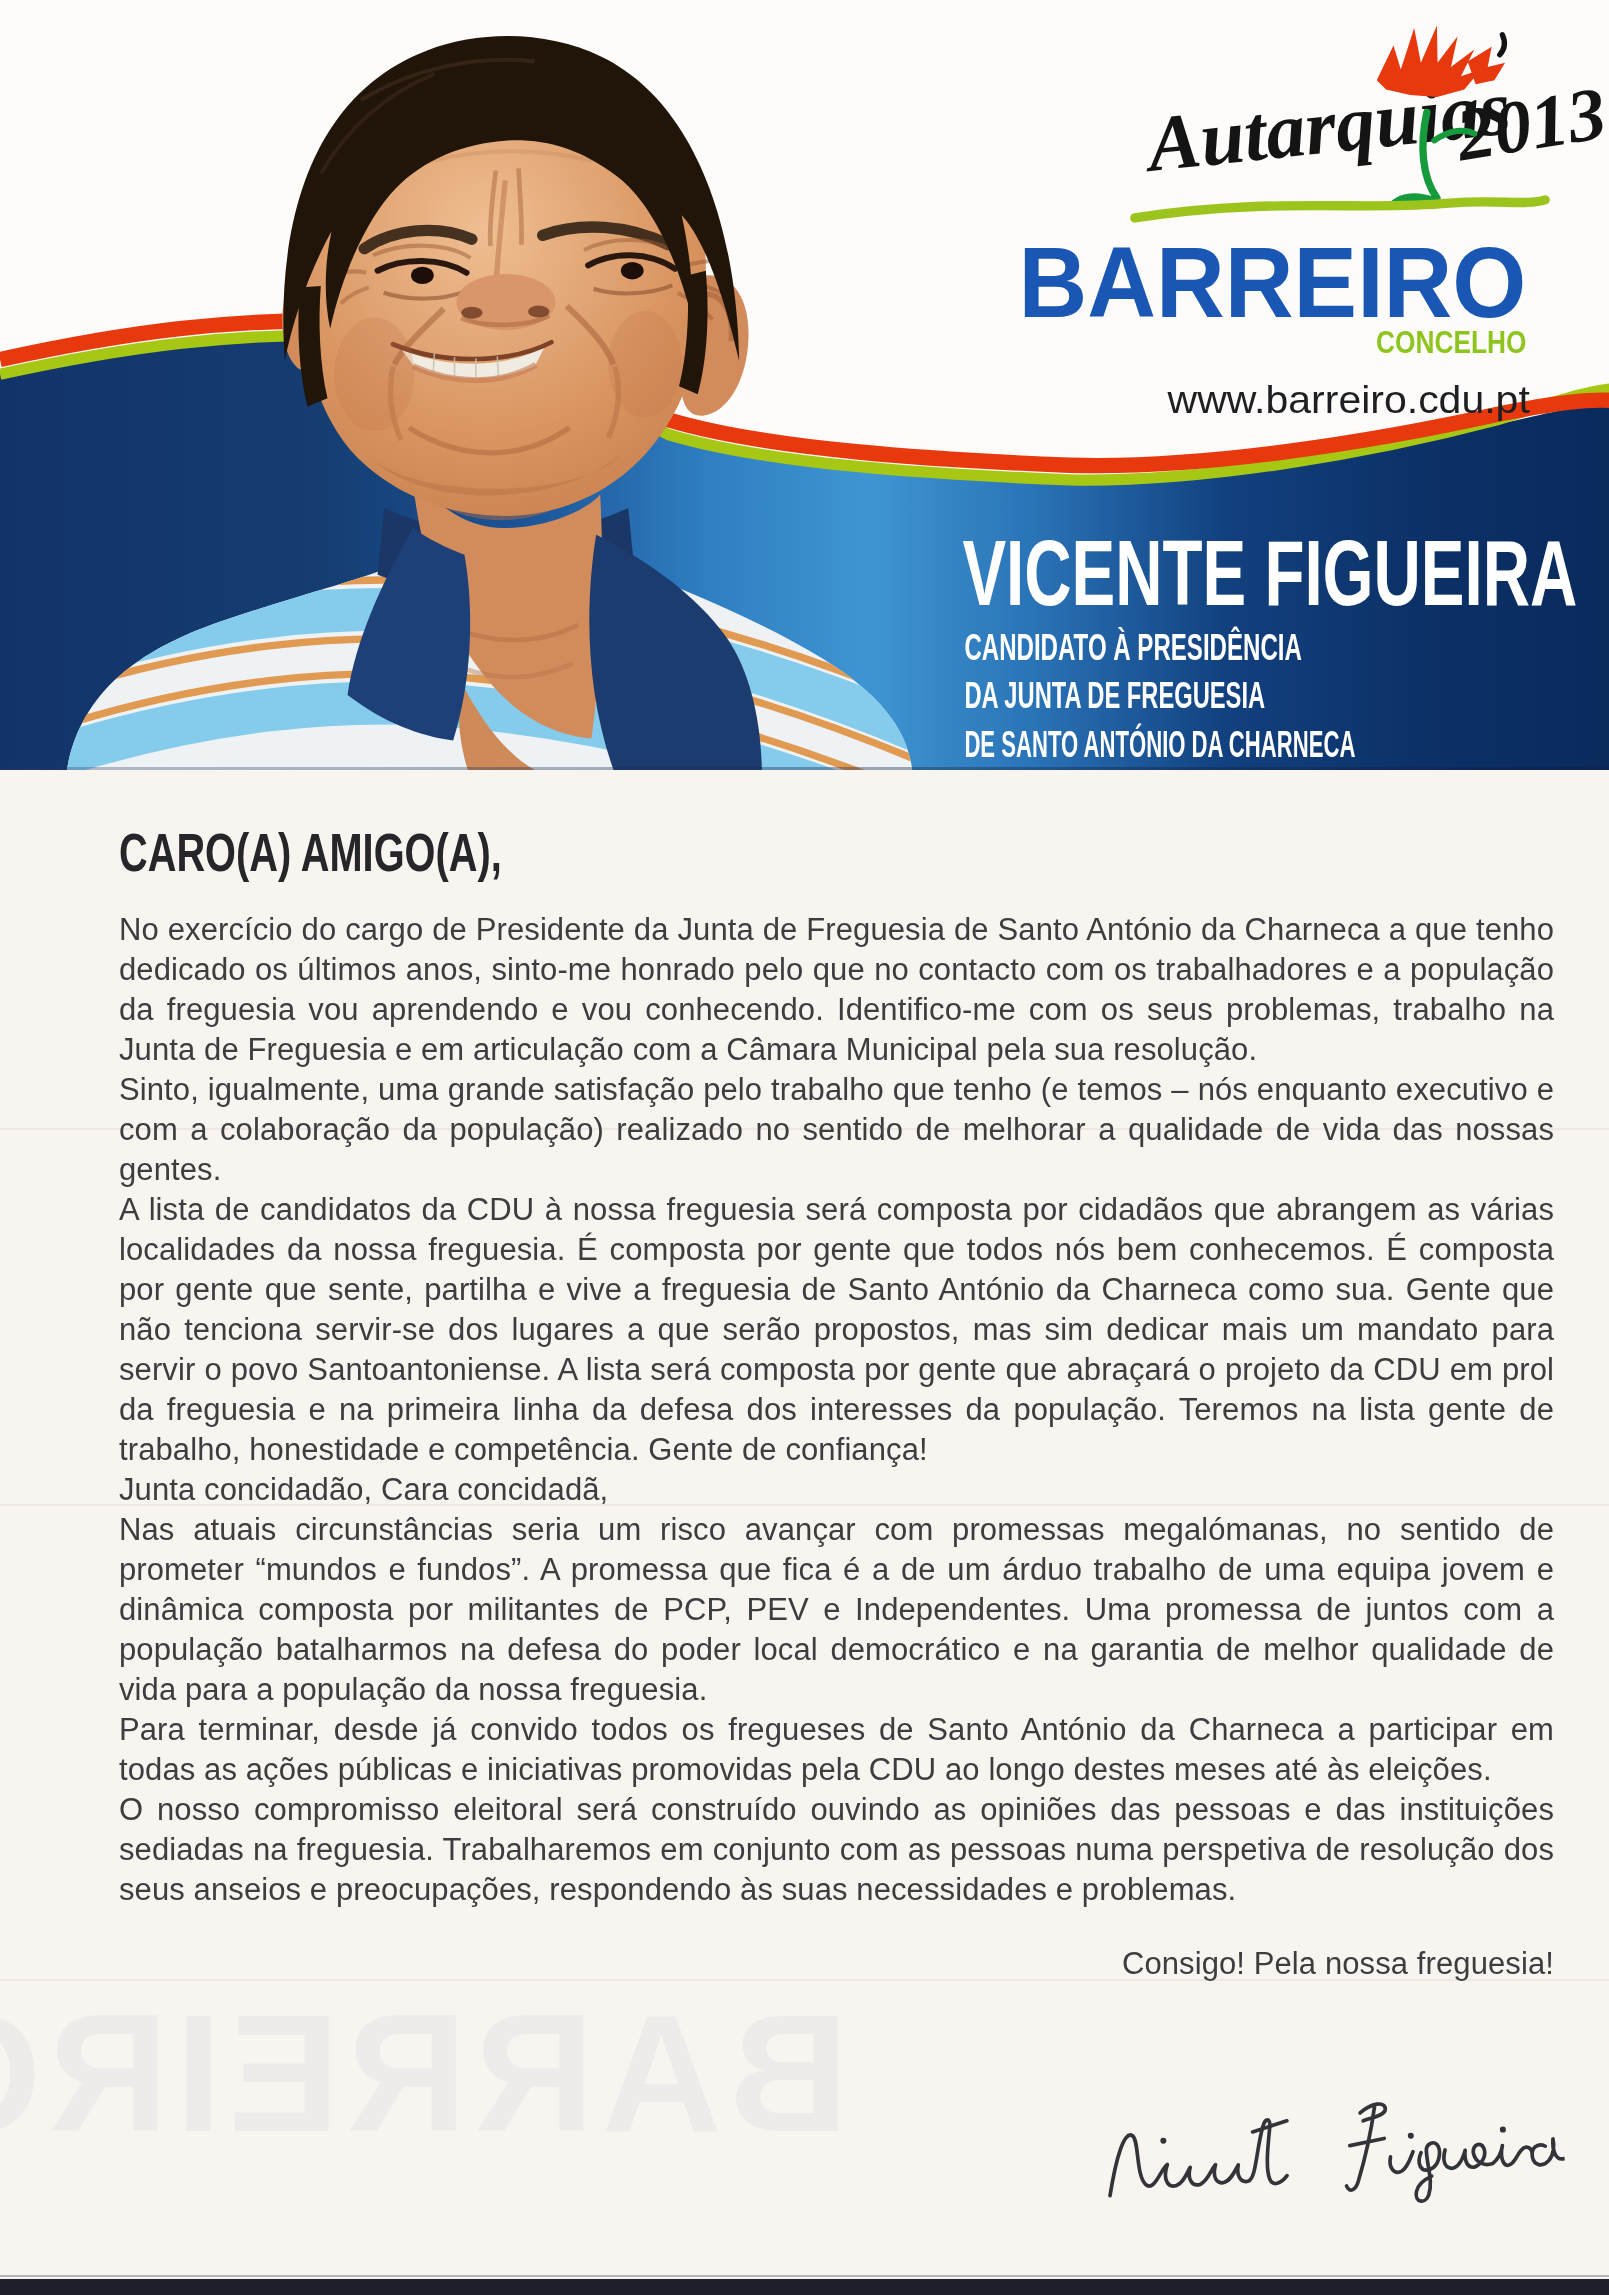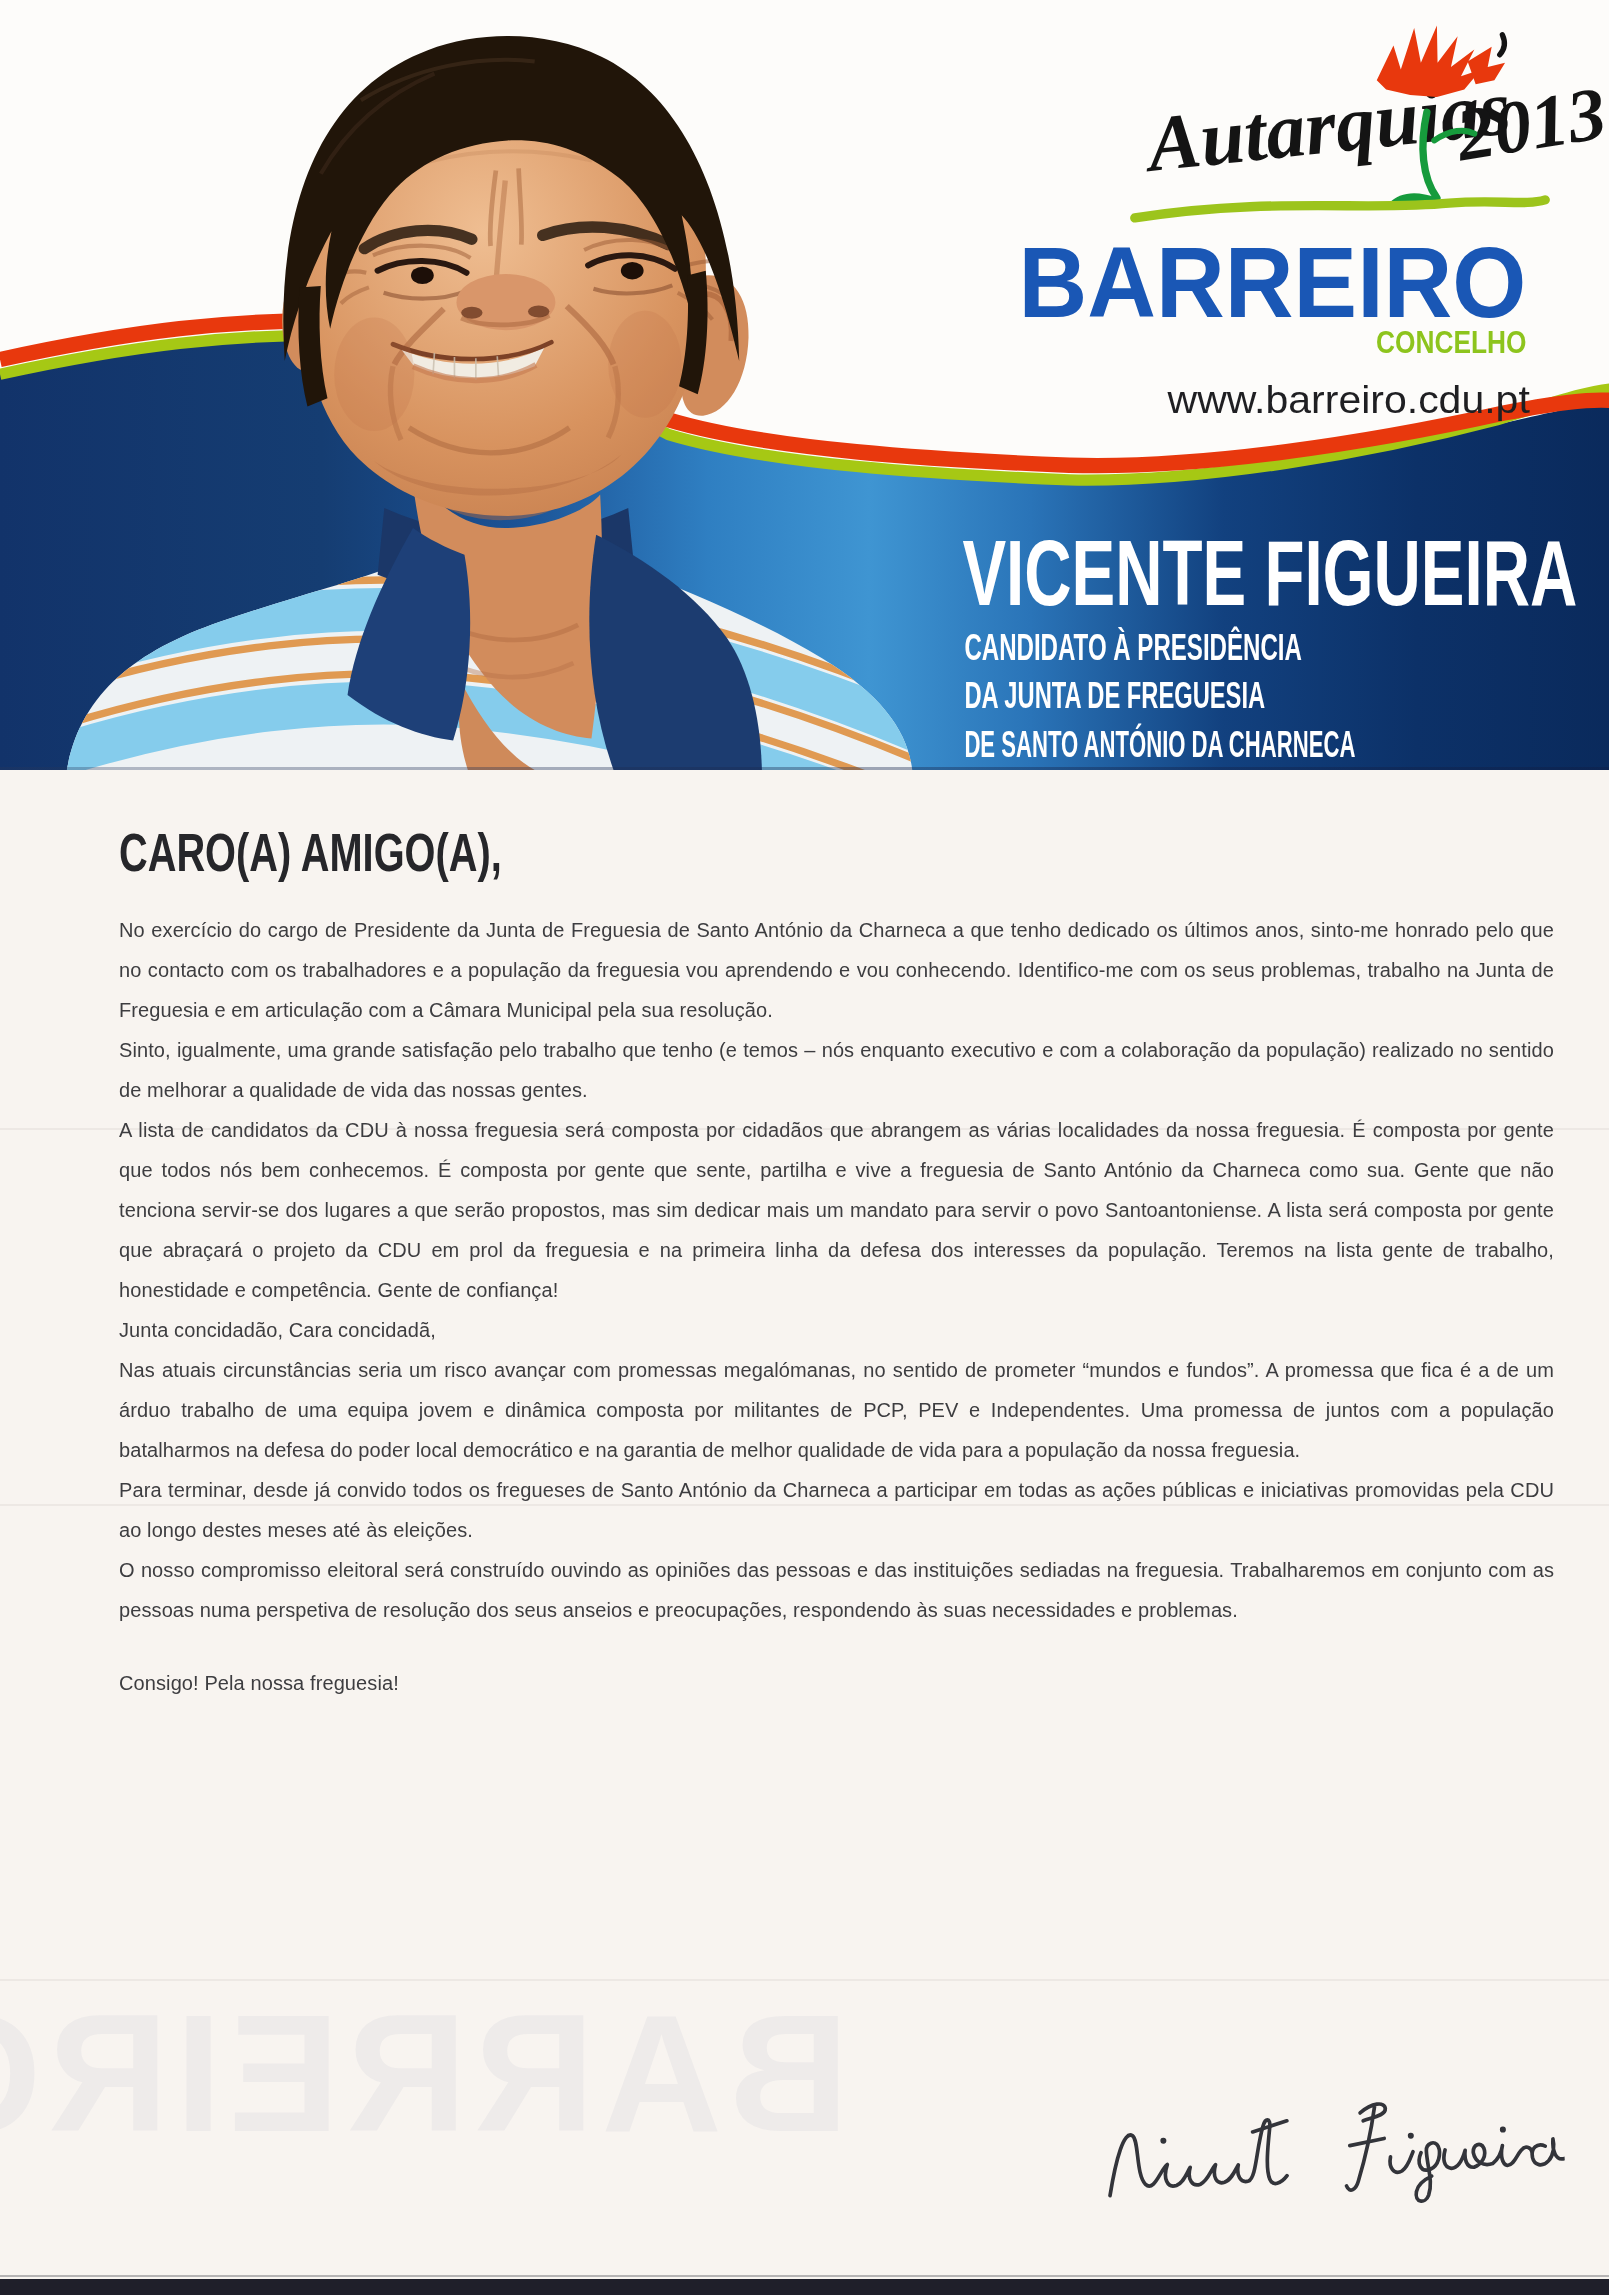--- a/index.html
+++ b/index.html
@@ -5,24 +5,24 @@
   html,body{margin:0;padding:0;background:#d8d6d2;}
   .page{position:relative;width:1610px;height:2295px;background:#f8f4f0;overflow:hidden;
         font-family:"Liberation Sans",sans-serif;}
   .header-svg{position:absolute;left:0;top:0;}
   .band-edge{position:absolute;left:0;top:767px;width:1610px;height:3.3px;
              background:linear-gradient(90deg,rgba(40,55,90,.30),rgba(15,30,70,.45));}
   .letter{position:absolute;left:119px;top:822px;width:1435px;color:#3d3d40;}
   .salutation{font-size:53px;font-weight:bold;color:#26262a;letter-spacing:0;
               transform:scaleX(.75);transform-origin:left center;white-space:nowrap;
               margin:0 0 27px 0;}
-  .letter p{margin:0;font-size:20px;line-height:40px;text-align:justify;
+  .letter p{margin:0;font-size:31px;line-height:40px;text-align:justify;
             letter-spacing:0.1px;font-weight:400;}
   .closing{margin-top:33px;}
-  .closing p{text-align:left;line-height:41px;}
+  .closing p{text-align:right;line-height:41px;}
   .crease{position:absolute;left:0;width:1610px;height:2px;background:rgba(120,100,90,.08);}
   .ghost{position:absolute;left:80px;top:1978px;width:769px;font-size:167px;font-weight:bold;
          color:rgba(70,95,150,.055);transform:scale(-1,1);letter-spacing:6.7px;
          white-space:nowrap;pointer-events:none;}
   .signature-svg{position:absolute;left:1096px;top:2085px;transform:rotate(-3deg);}
   .scan-line{position:absolute;left:0;top:2275px;width:1610px;height:2px;background:rgba(60,60,70,.35);}
   .scan-bar{position:absolute;left:0;top:2279px;width:1610px;height:16px;background:#1f1f2a;}
 </style>
 </head>
 <body>

